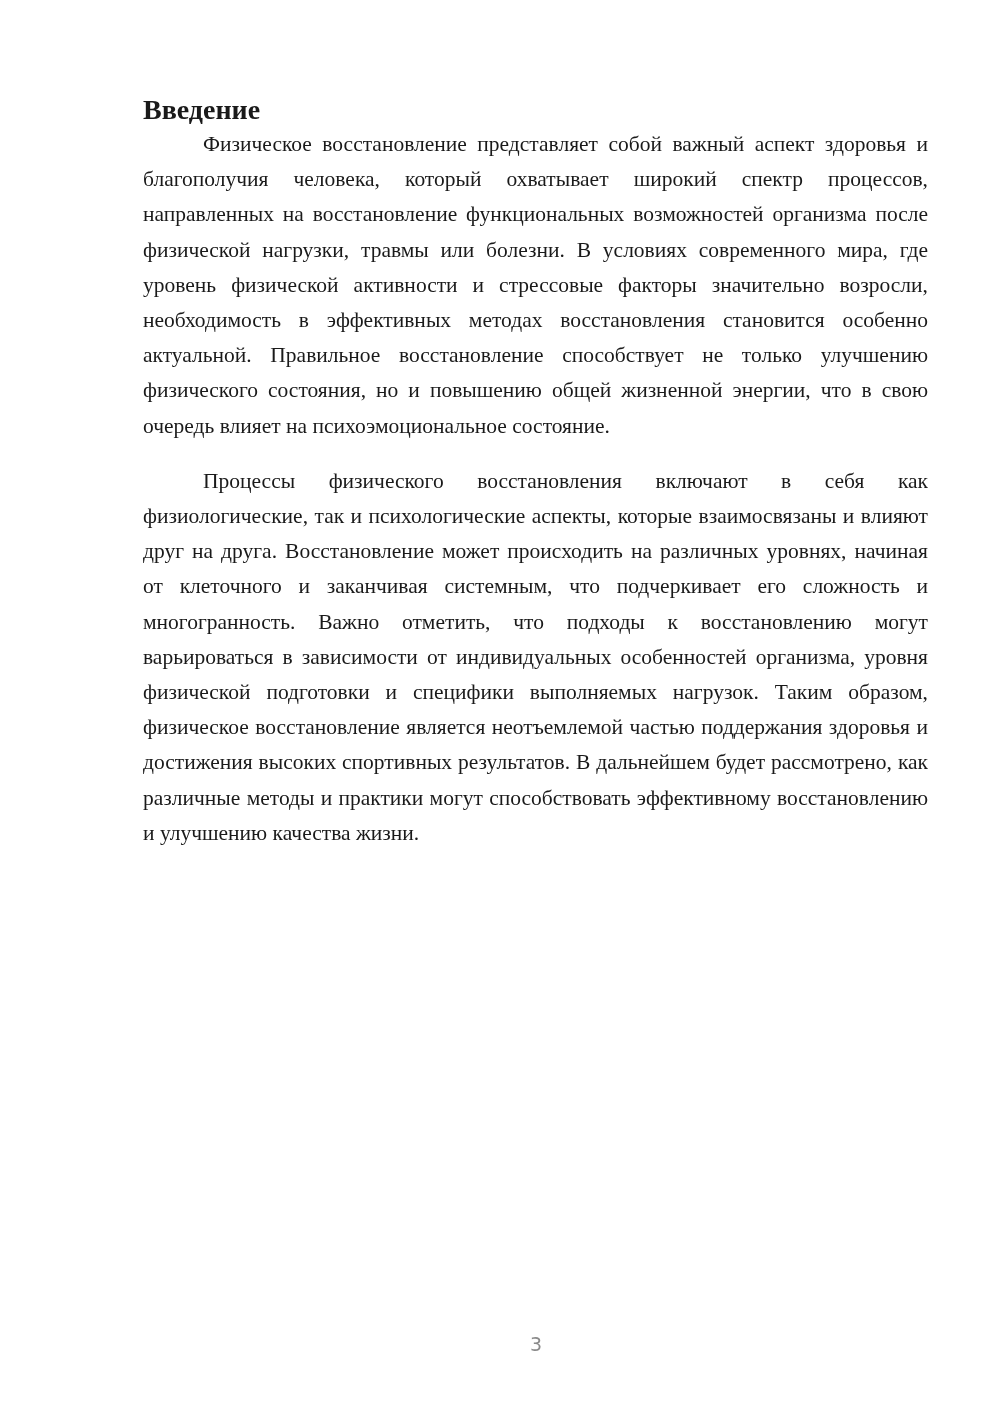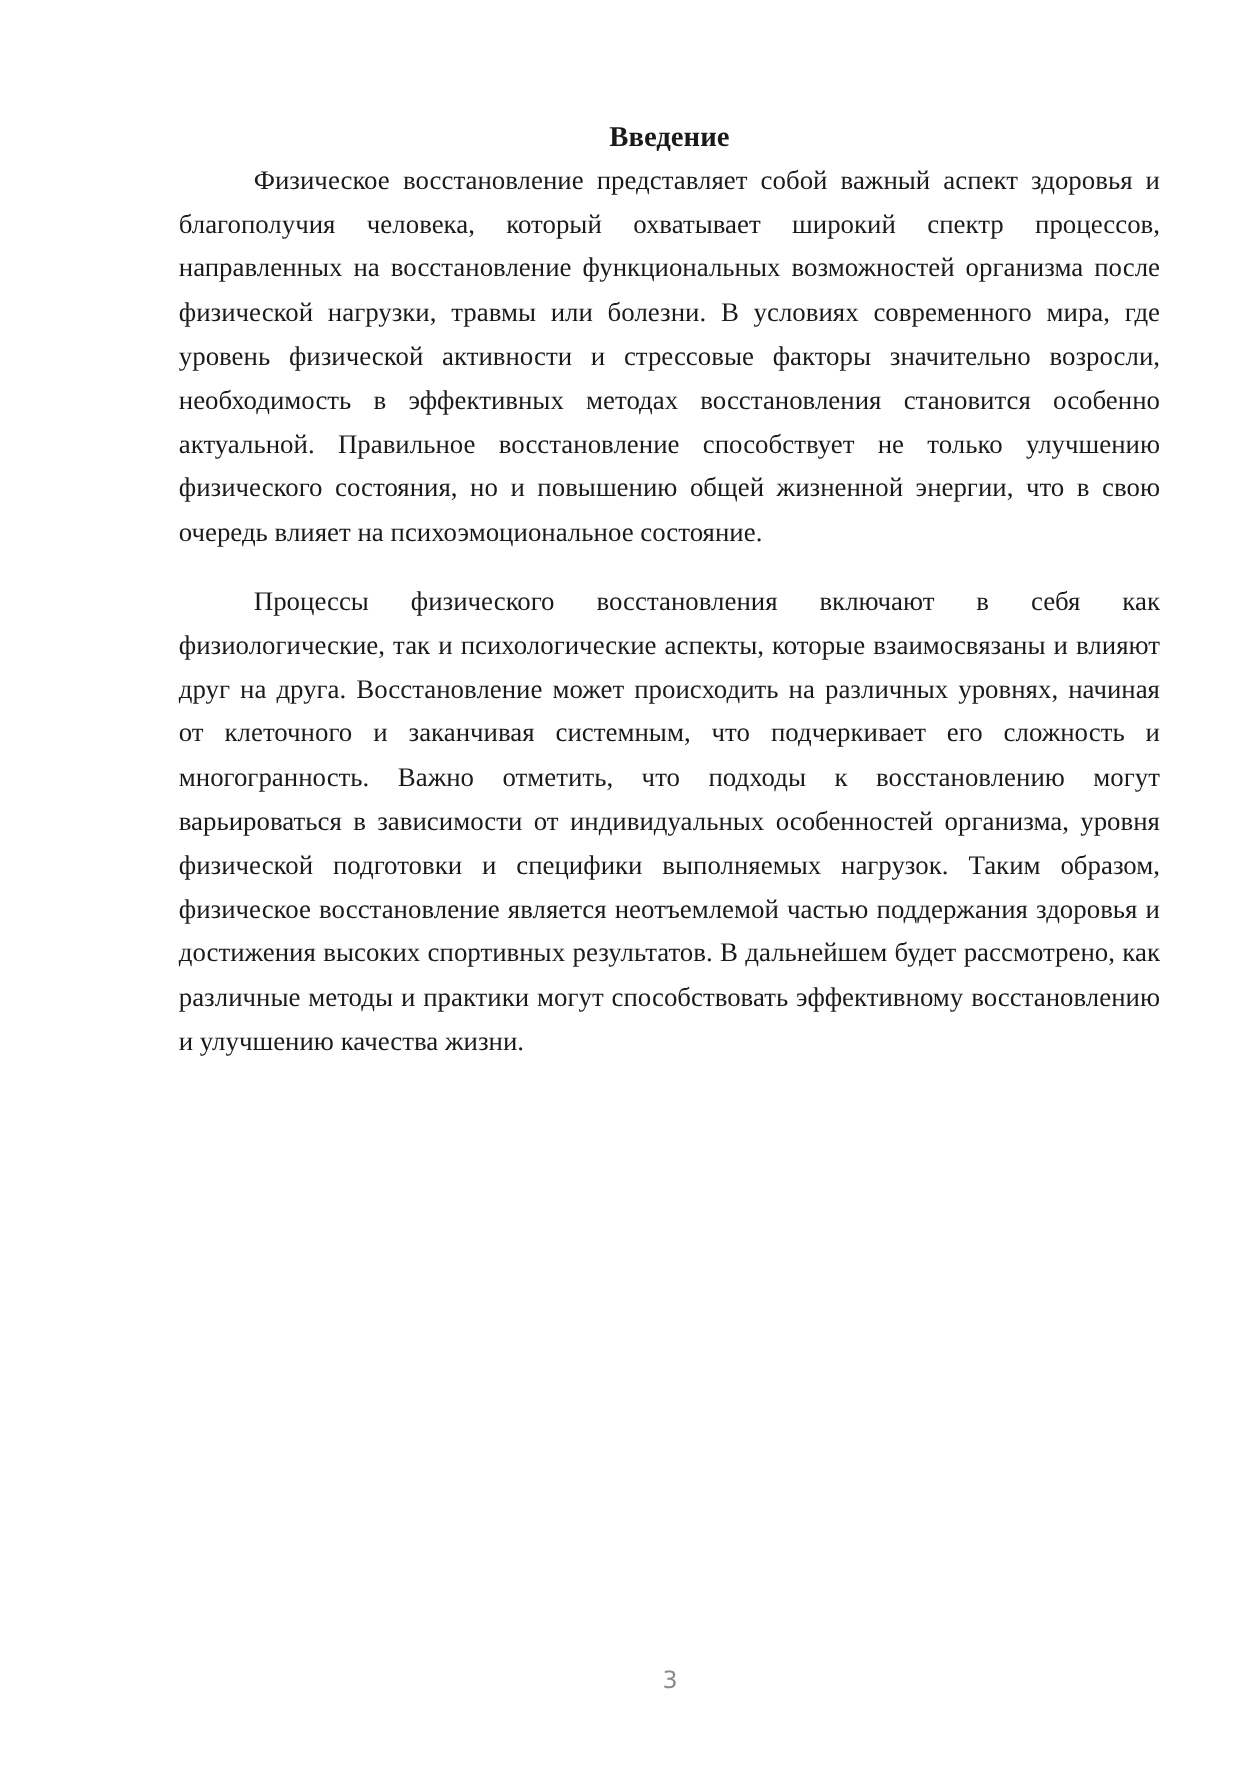--- a/index.html
+++ b/index.html
@@ -24,23 +24,22 @@
       position: absolute;
       left: 143px;
       top: 92px;
       width: 785px;
       font-family: "Liberation Serif", "DejaVu Serif", serif;
       font-size: 21.5px;
       line-height: 35.2px;
       color: #1a1a1a;
     }
     .heading {
-      text-align: center;
       font-weight: bold;
-      font-size: 23px;
+      font-size: 28px;
       margin: 0 0 0 0;
       padding-left: 0px;
       line-height: 35px;
       position: relative;
       left: 0px;
     }
     .para {
       margin: 0;
       text-align: justify;
       text-indent: 60px;

